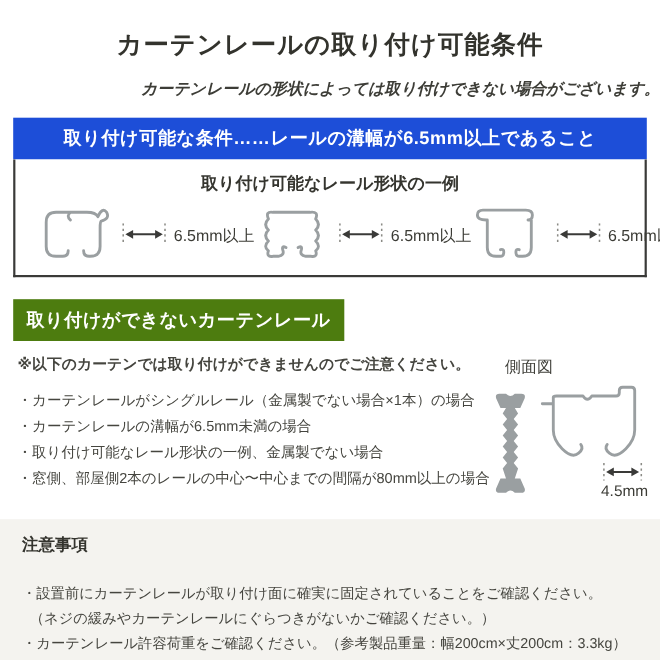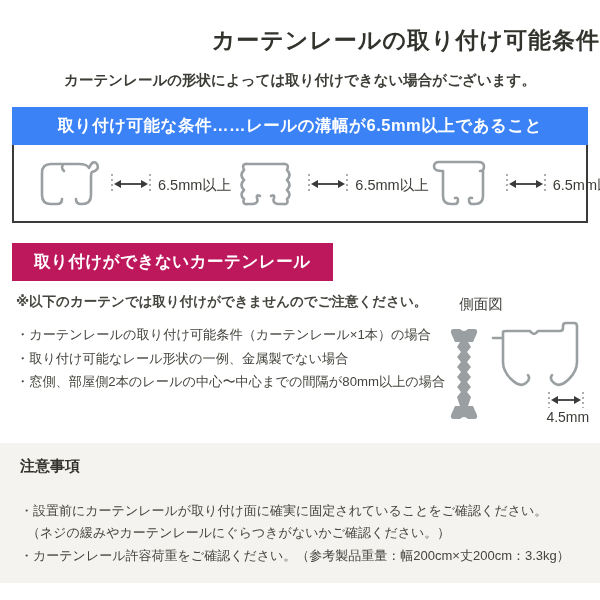--- a/index.html
+++ b/index.html
@@ -6,37 +6,38 @@
   html, body { width: 600px; height: 600px; }
   body {
     background: #ffffff;
     font-family: "Liberation Sans", "DejaVu Sans", sans-serif;
     color: #3c3c36;
     overflow: hidden;
   }
   
   .page-title {
     margin-top: 25px;
-    text-align: right;
+    text-align: center;
     font-size: 23px;
     font-weight: bold;
     letter-spacing: 1px;
     color: #33332d;
   }
   .page-subtitle {
     margin-top: 15px;
-    text-align: center;
+    text-align: right;
     font-size: 14.5px;
     font-weight: bold;
     color: #3d3d37;
+    font-style: italic;
   }
   
   .condition-box { margin: 17px 12px 0 12px; }
   .condition-band {
-    background: #3b82f6;
+    background: #1d4ed8;
     color: #ffffff;
     font-size: 16.5px;
     font-weight: bold;
     text-align: center;
     padding: 8px 4px;
     letter-spacing: .5px;
   }
   .condition-body {
     border: 2px solid #3a3a38;
     border-top: none;
@@ -72,25 +73,25 @@
   .dim-label {
     font-size: 14.5px;
     color: #3c3c36;
     margin-top: 1px;
     white-space: nowrap;
   }
   
   .ng-header {
     display: inline-block;
     margin: 20px 0 0 12px;
-    background: #be185d;
+    background: #4d7c0f;
     color: #ffffff;
     font-size: 16.5px;
     font-weight: bold;
-    padding: 8px 22px;
+    padding: 8px 12px;
     letter-spacing: .5px;
   }
   .ng-content {
     display: flex;
     margin: 12px 10px 0 16px;
   }
   .ng-text { flex: 1; }
   .ng-note { font-size: 13.5px; color: #45453f; margin-bottom: 12px; font-weight: bold; }
   .ng-bullets p { font-size: 13.2px; color: #45453f; line-height: 1.78; white-space: nowrap; }
   .side-view { width: 158px; flex: none; padding-top: 2px; }
@@ -122,20 +123,21 @@
 </style>
 </head>
 <body>
 
 <h1 class="page-title">カーテンレールの取り付け可能条件</h1>
 <p class="page-subtitle">カーテンレールの形状によっては取り付けできない場合がございます。</p>
 
 <section class="condition-box">
   <div class="condition-band">取り付け可能な条件……レールの溝幅が6.5mm以上であること</div>
   <div class="condition-body">
+    <div class="examples-title">取り付け可能なレール形状の一例</div>
     <div class="figures-row">
 
       <div class="figure">
         <svg class="rail-svg" width="70" height="56" viewBox="0 0 70 56">
           <path d="M30 7 H17 Q8 7 8 16 V38 Q8 47 17 47 H23 Q28 47 28 42 M42 42 Q42 47 47 47 H48 Q57 47 57 38 V21 M30 7 H45 Q53 7 55 11 Q59 2 63 7 Q66 13 58 15 Q57 16 57 21 M30 7 Q26 10 30 14"></path>
         </svg>
         <svg class="dim-svg" width="54" height="20" viewBox="0 0 54 20">
           <line class="dot" x1="8" y1="0" x2="8" y2="20"></line>
             <line class="dot" x1="46" y1="0" x2="46" y2="20"></line>
           <line class="arr" x1="12" y1="10" x2="42" y2="10"></line>
@@ -192,21 +194,22 @@
 </section>
 
 <div>
   <div class="ng-header">取り付けができないカーテンレール</div>
 </div>
 
 <div class="ng-content">
   <div class="ng-text">
     <p class="ng-note">※以下のカーテンでは取り付けができませんのでご注意ください。</p>
     <div class="ng-bullets">
-      <p>・カーテンレールの取り付け可能条件（カーテンレール×1本）の場合</p>
+      <p>・カーテンレールがシングルレール（金属製でない場合×1本）の場合</p>
+      <p>・カーテンレールの溝幅が6.5mm未満の場合</p>
       <p>・取り付け可能なレール形状の一例、金属製でない場合</p>
       <p>・窓側、部屋側2本のレールの中心〜中心までの間隔が80mm以上の場合</p>
     </div>
   </div>
 
   <div class="side-view">
     <div class="side-view-label">側面図</div>
     <div class="side-view-diagrams">
       <svg class="runner-svg" width="34" height="92" viewBox="0 0 34 92">
         <path d="M7 1 H13 Q17 5 21 1 H27 Q31 1 30 5 L26 14 H21 L24 19 L20 24 L24 29 L20 34 L24 39 L20 44 L24 49 L20 54 L24 59 L20 64 L24 69 L21 78 H26 L30 87 Q31 91 27 91 H21 Q17 87 13 91 H7 Q3 91 4 87 L8 78 H13 L10 69 L14 64 L10 59 L14 54 L10 49 L14 44 L10 39 L14 34 L10 29 L14 24 L10 19 L13 14 H8 L4 5 Q3 1 7 1 Z"></path>

